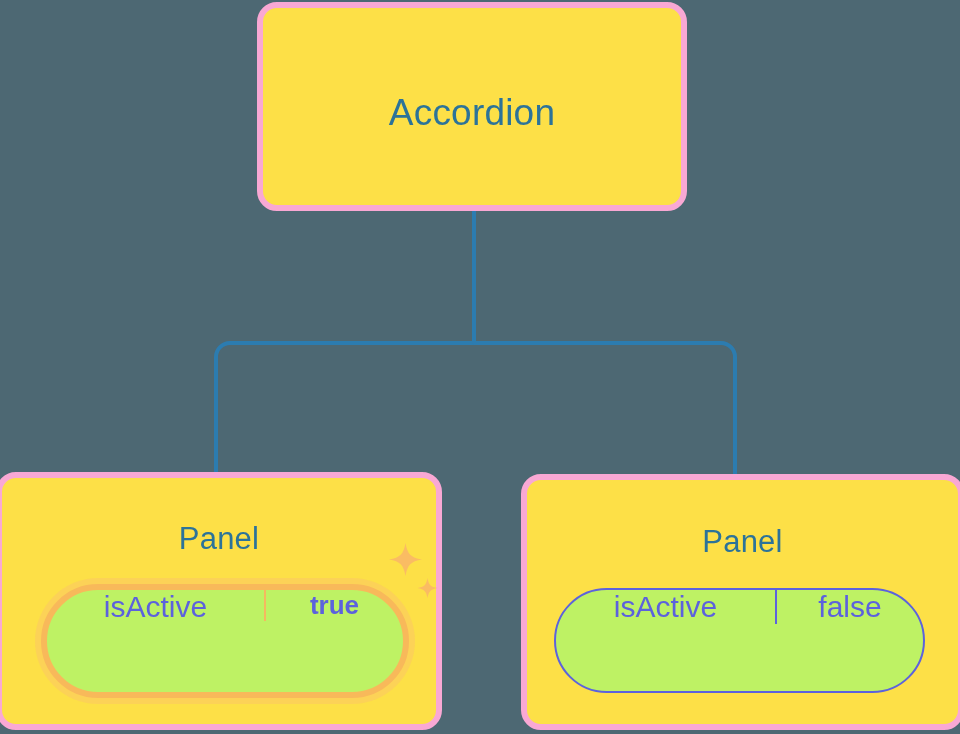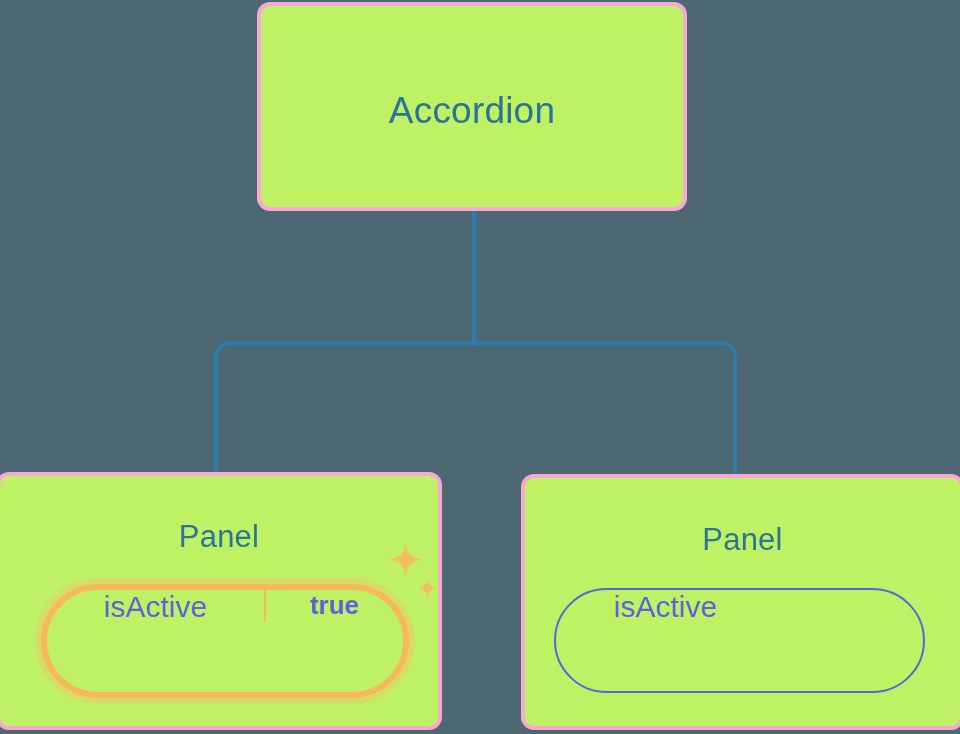--- a/index.html
+++ b/index.html
@@ -26,23 +26,23 @@
     left: 0;
     top: 0;
     width: 960px;
     height: 734px;
     pointer-events: none;
   }
 
   
   .node-card {
     position: absolute;
-    background: #bef264;
-    border: 4px solid #f9a8d4;
-    border-radius: 13px;
+    background: #fde047;
+    border: 6px solid #f9a8d4;
+    border-radius: 20px;
     box-sizing: border-box;
   }
 
   .node-root {
     left: 257px;
     top: 2px;
     width: 430px;
     height: 209px;
   }
 
@@ -190,15 +190,16 @@
     <path d="M23.5 2 C25.6 13.4 28.6 16.4 40 18.5 C28.6 20.6 25.6 23.6 23.5 35 C21.4 23.6 18.4 20.6 7 18.5 C18.4 16.4 21.4 13.4 23.5 2 Z" fill="#fabc63"></path>
     <path d="M45.5 37 C46.8 44 48.6 45.8 55.5 47.1 C48.6 48.4 46.8 50.2 45.5 57.1 C44.2 50.2 42.4 48.4 35.5 47.1 C42.4 45.8 44.2 44 45.5 37 Z" fill="#fabc63"></path>
   </svg>
 
   <div class="node-card node-panel-right">
     <div class="node-title">Panel</div>
   </div>
 
   <div class="prop-pill pill-plain pill-right">
     <div class="prop-key">isActive</div>
+    <div class="prop-val">false</div>
   </div>
 
 </div>
 
 </body></html>

